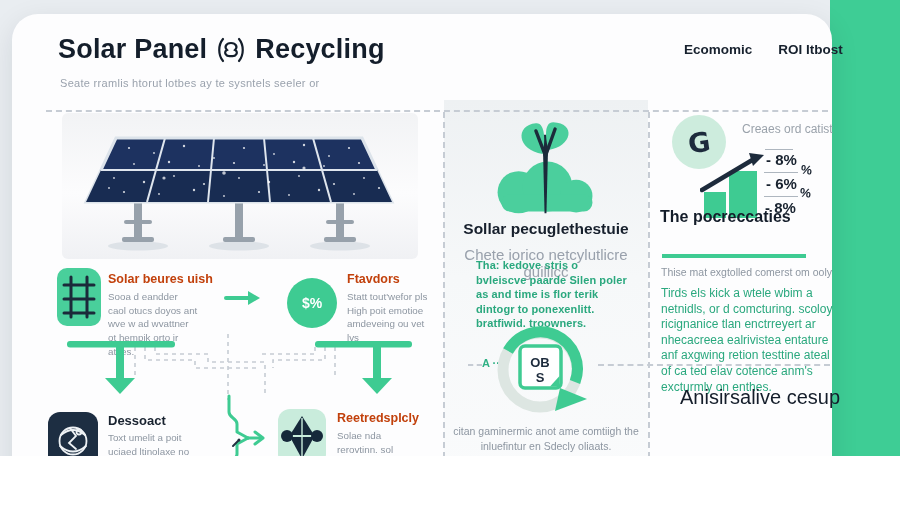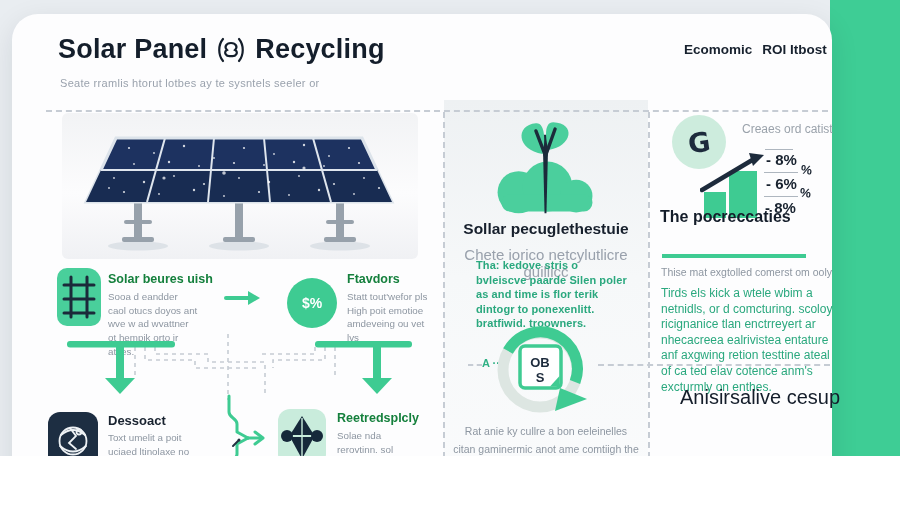--- a/index.html
+++ b/index.html
@@ -12,21 +12,21 @@
   .card{position:absolute;left:12px;top:14px;width:820px;height:483px;background:#fdfdfe;
        border-radius:26px;box-shadow:0 8px 28px rgba(20,30,40,.10)}
   .mid-tint{position:absolute;left:444px;top:100px;width:204px;height:395px;
        background:linear-gradient(180deg,#eef1f3 0%,#f6f8f9 45%,#fafbfc 100%)}
   .photo-bg{position:absolute;left:62px;top:113px;width:356px;height:146px;border-radius:6px;
        background:linear-gradient(180deg,#f2f3f5,#fcfcfd 55%,#f0f1f4)}
 
   .title{position:absolute;left:58px;top:34px;display:flex;align-items:center;gap:9px;
        font-size:27px;font-weight:bold;letter-spacing:.2px;color:#141e2b}
   .subtitle{position:absolute;left:60px;top:77px;font-size:11px;color:#9aa2ad;letter-spacing:.3px}
-  .nav{position:absolute;left:684px;top:42px;display:flex;gap:10px;font-size:13.5px;font-weight:bold;color:#17212e}
+  .nav{position:absolute;left:684px;top:42px;display:flex;gap:26px;font-size:13.5px;font-weight:bold;color:#17212e}
   .nav-item{cursor:pointer}
 
   .hdash{position:absolute;height:0;border-top:2px dashed #c6ccd4}
   #hd-top{left:46px;top:110px;width:782px}
   #hd-mid{left:598px;top:364px;width:232px}
   #hd-mid2{left:468px;top:364px;width:14px}
   .vdash{position:absolute;width:0;border-left:2px dashed #c6ccd4}
   #vd1{left:443px;top:112px;height:366px}
   #vd2{left:648px;top:112px;height:366px}
 
@@ -34,21 +34,21 @@
 
   .icon-rack{position:absolute;left:57px;top:268px;width:44px;height:58px;background:#49cf9b;
        border-radius:10px 14px 10px 10px;display:flex;align-items:center;justify-content:center}
   .icon-dollar{position:absolute;left:287px;top:278px;width:50px;height:50px;background:#3ecb92;border-radius:50%;
        display:flex;align-items:center;justify-content:center;color:#fff;font-weight:bold;font-size:14px}
   .icon-globe{position:absolute;left:48px;top:412px;width:50px;height:58px;background:#1d2e42;border-radius:12px;
        display:flex;align-items:center;justify-content:center}
   .icon-compass{position:absolute;left:278px;top:409px;width:48px;height:57px;background:#c9ecdc;border-radius:12px;
        display:flex;align-items:center;justify-content:center}
 
-  .step-title-green{position:absolute;font-size:12.5px;font-weight:bold;color:#15803d}
+  .step-title-green{position:absolute;font-size:12.5px;font-weight:bold;color:#c2410c}
   .step-title-dark{position:absolute;font-size:13px;font-weight:bold;color:#18222f}
   #t1{left:108px;top:272px} #t2{left:347px;top:272px} #t3{left:108px;top:413px} #t4{left:337px;top:411px}
   .step-text{position:absolute;font-size:9.8px;color:#8d96a1;line-height:1.4}
   #x1{left:108px;top:290px;width:90px} #x2{left:347px;top:290px;width:84px}
   #x3{left:108px;top:431px;width:88px} #x4{left:337px;top:429px;width:78px}
 
   #arrow1{position:absolute;left:224px;top:290px}
   #connectors{position:absolute;left:30px;top:332px}
   #circuit{position:absolute;left:222px;top:394px}
 
@@ -294,21 +294,20 @@
     <circle cx="48" cy="44" r="37" fill="none" stroke="#dde6e2" stroke-width="11"></circle>
     <path d="M16,25 A37,37 0 0 1 83,56" fill="none" stroke="#3fcb92" stroke-width="11"></path>
     <rect x="28" y="20" width="41" height="42" rx="5" fill="#ffffff" stroke="#3fcb92" stroke-width="3.5"></rect>
     <polygon points="58,60.5 67.5,60.5 67.5,50" fill="#3fcb92"></polygon>
     <text x="48" y="41" text-anchor="middle" font-size="13" font-weight="bold" fill="#1d2b3c" font-family="Liberation Sans, DejaVu Sans, sans-serif">OB</text>
     <text x="48" y="56" text-anchor="middle" font-size="13" font-weight="bold" fill="#1d2b3c" font-family="Liberation Sans, DejaVu Sans, sans-serif">S</text>
     <polygon points="68,62 95,73 63,85" fill="#3fcb92"></polygon>
   </svg>
 
   <div class="mid-footer">
-    <p>Rat anie ky cullre a bon eeleinelles</p>
     <p>citan gaminermic anot ame comtiigh the inluefintur en Sdecly oliaats.</p>
   </div>
 
   <div id="g-icon">
     <span id="g-glyph">G</span>
   </div>
   <div class="chart-label">Creaes ord catist</div>
 
   <svg id="bars" width="66" height="70" viewBox="0 0 66 70">
     <rect x="4" y="42" width="22" height="26" fill="#3ecb92"></rect>

